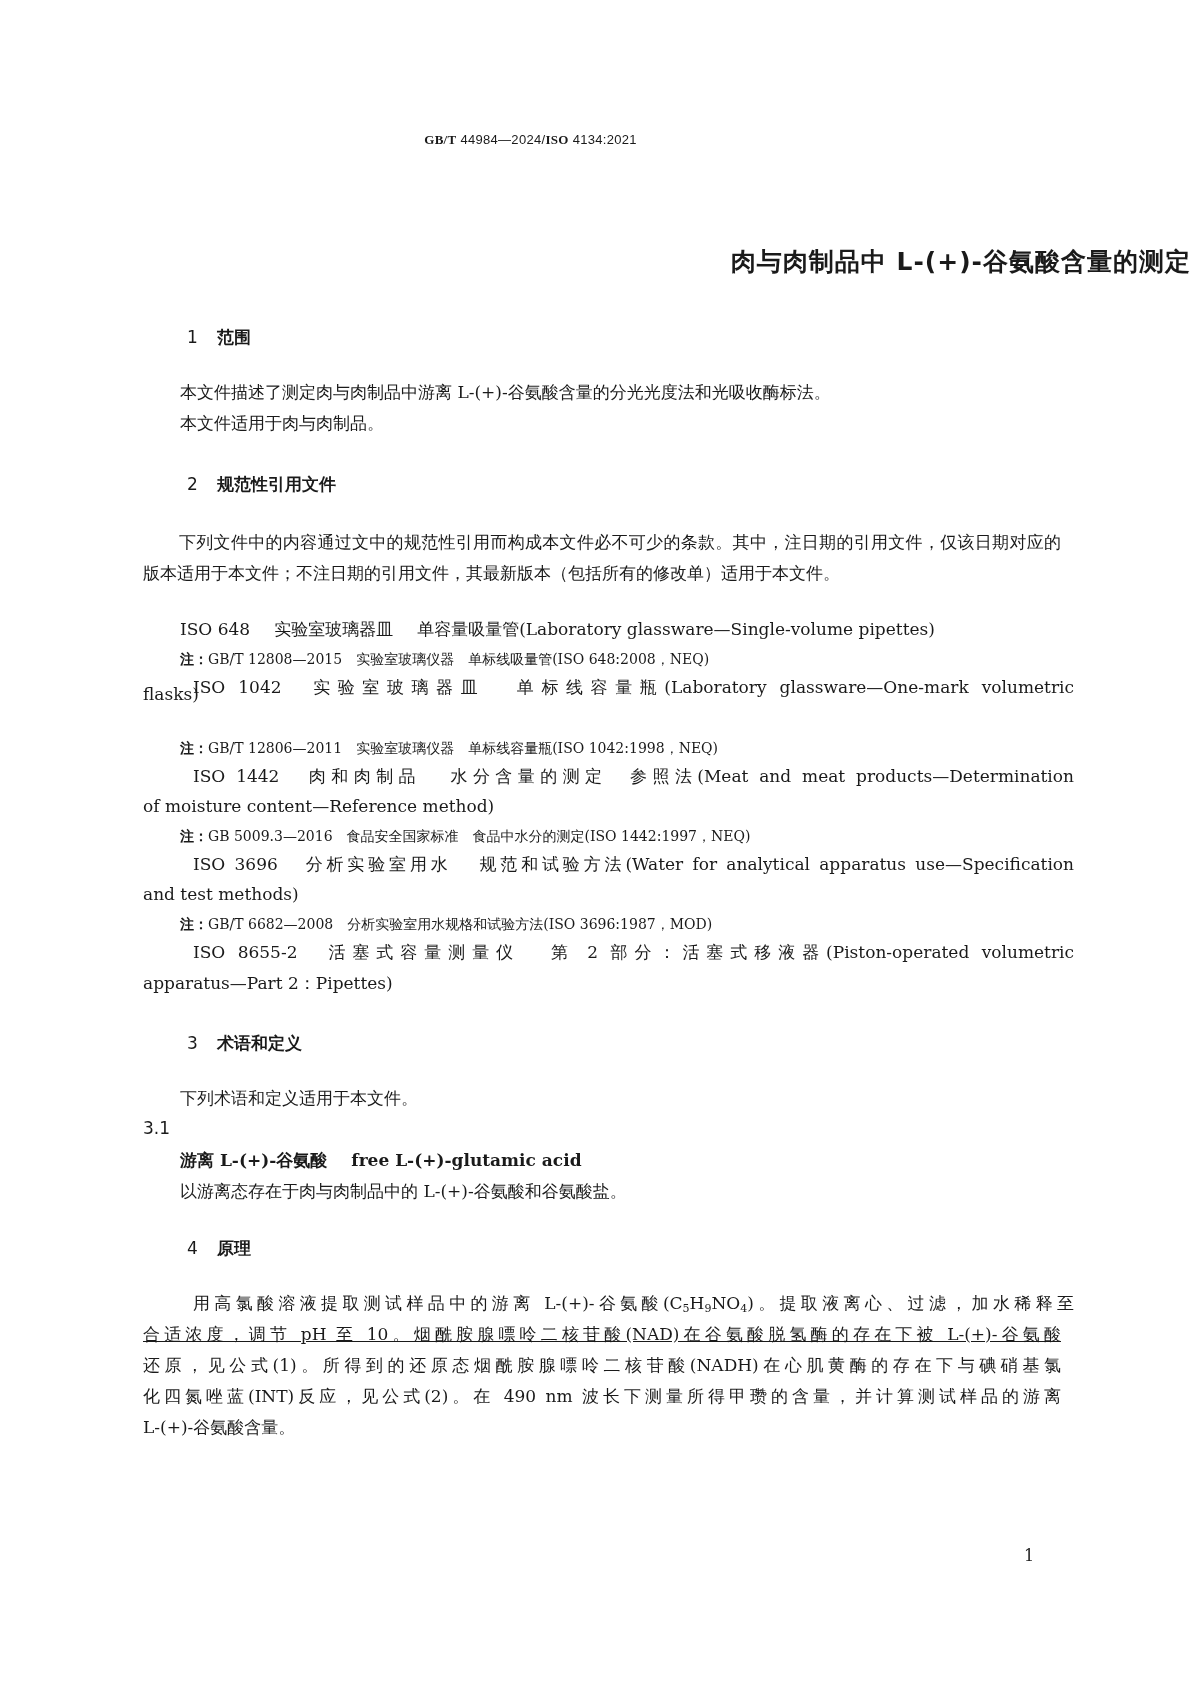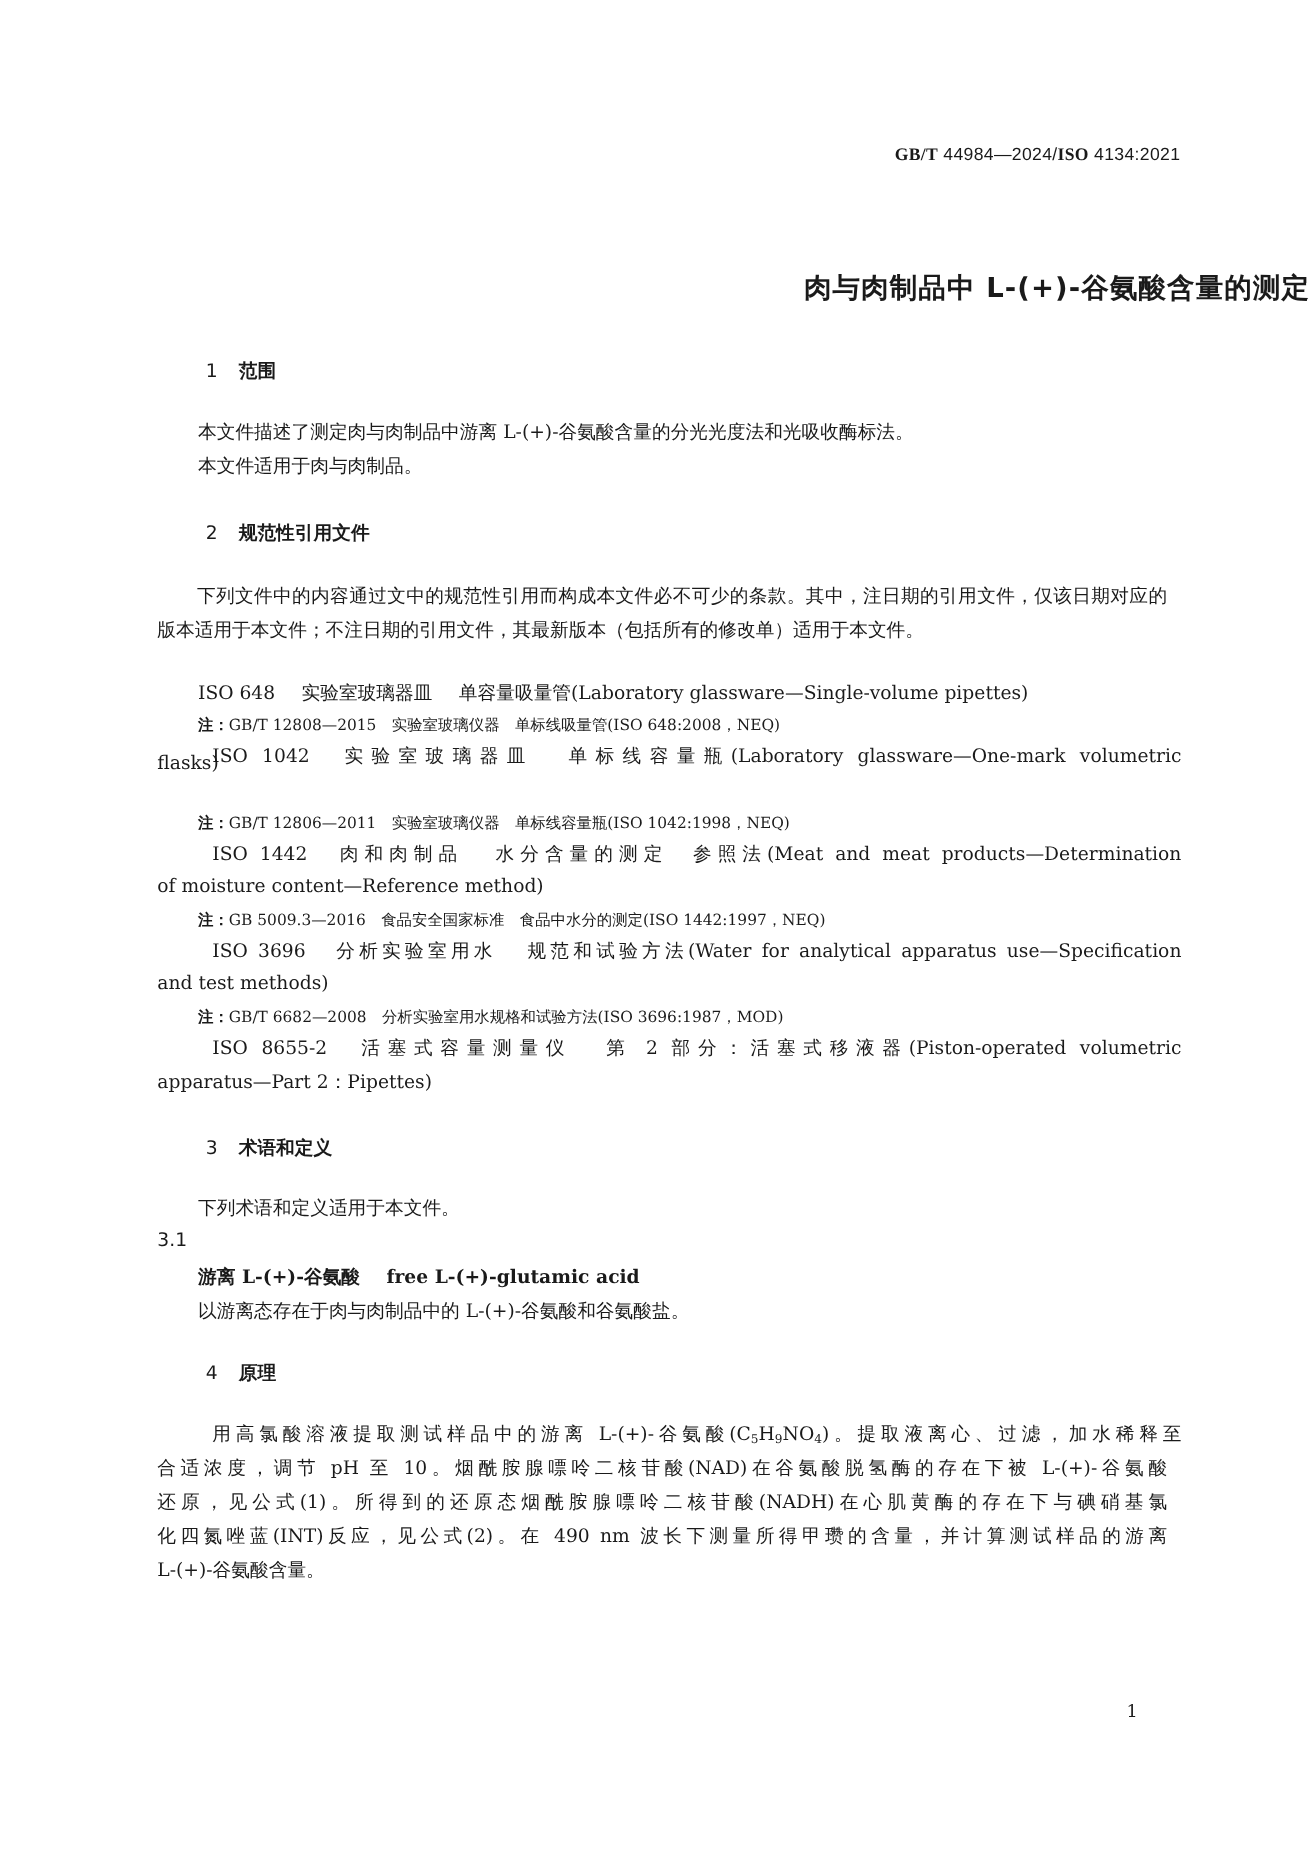--- a/index.html
+++ b/index.html
@@ -1,19 +1,19 @@
 <!DOCTYPE html>
 <html><head>
 <meta charset="utf-8">
 <style>
   html, body { margin:0; padding:0; background:#ffffff; }
   body { width:1191px; height:1685px; position:relative; overflow:hidden;
          font-family:"DejaVu Serif","Liberation Serif",serif; color:#1a1a1a; }
   .abs { position:absolute; }
-  .std-code { left:12px; width:1061px; top:132px; text-align:right; font-size:16px; letter-spacing:0.3px;
+  .std-code { left:0; width:1061px; top:132px; text-align:center; font-size:13px; letter-spacing:0.3px;
               font-family:"Liberation Sans",sans-serif; }
   .std-code b { font-family:"Liberation Serif",serif; font-weight:bold; }
   .title { left:0; width:1191px; top:245px; text-align:right; font-size:25px; font-weight:bold;
            font-family:"DejaVu Sans",sans-serif; letter-spacing:1px; }
   .h { left:143px; font-size:17px; font-weight:bold; font-family:"DejaVu Sans",sans-serif;margin-left:44px; }
   .h .num { display:inline-block; width:30px; font-weight:normal; }
   .p { left:143px; width:918px; font-size:17px; line-height:31px; text-align:justify; }
   .ind { text-indent:36px; }
   .line { left:180px; font-size:17px; white-space:nowrap; }
   .line.full { width:881px; text-align:justify; text-align-last:justify;margin-left:13px; }
@@ -58,18 +58,18 @@
 <div class="abs cont" style="top:972px">apparatus—Part 2：Pipettes)</div>
 
 <div class="abs h" style="top:1032px"><span class="num">3</span><span>术语和定义</span></div>
 <div class="abs line" style="top:1087px">下列术语和定义适用于本文件。</div>
 <div class="abs cont" style="top:1118px; font-family:'DejaVu Sans',sans-serif;">3.1</div>
 <div class="abs term" style="top:1149px"><span>游离 L-(+)-谷氨酸</span><span class="gap"></span><span>free L-(+)-glutamic acid</span></div>
 <div class="abs line" style="top:1180px">以游离态存在于肉与肉制品中的 L-(+)-谷氨酸和谷氨酸盐。</div>
 
 <div class="abs h" style="top:1237px"><span class="num">4</span><span>原理</span></div>
 <div class="abs line full" style="top:1292px"><span>用高氯酸溶液提取测试样品中的游离 L-(+)-谷氨酸(C</span><span class="sub">5</span>H<span class="sub">9</span><span>NO</span><span class="sub">4</span><span>)。提取液离心、过滤，加水稀释至</span></div>
-<div class="abs cont full" style="top:1323px; width:918px; text-align:justify; text-align-last:justify;">合适浓度，调节 pH 至 10。烟酰胺腺嘌呤二核苷酸(NAD)在谷氨酸脱氢酶的存在下被 L-(+)-谷氨酸</div>
+<div class="abs cont full" style="top:1323px; width:918px; text-align:justify; text-align-last:justify;text-decoration:underline;">合适浓度，调节 pH 至 10。烟酰胺腺嘌呤二核苷酸(NAD)在谷氨酸脱氢酶的存在下被 L-(+)-谷氨酸</div>
 <div class="abs cont" style="top:1354px; width:918px; text-align:justify; text-align-last:justify;">还原，见公式(1)。所得到的还原态烟酰胺腺嘌呤二核苷酸(NADH)在心肌黄酶的存在下与碘硝基氯</div>
 <div class="abs cont" style="top:1385px; width:918px; text-align:justify; text-align-last:justify;">化四氮唑蓝(INT)反应，见公式(2)。在 490 nm 波长下测量所得甲瓒的含量，并计算测试样品的游离</div>
 <div class="abs cont" style="top:1416px">L-(+)-谷氨酸含量。</div>
 
 <div class="abs pageno">1</div>
 
 </body></html>

